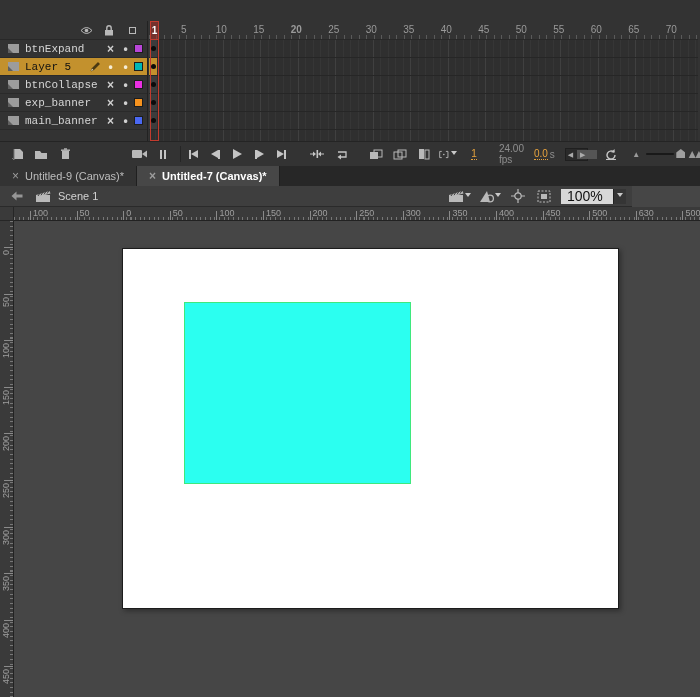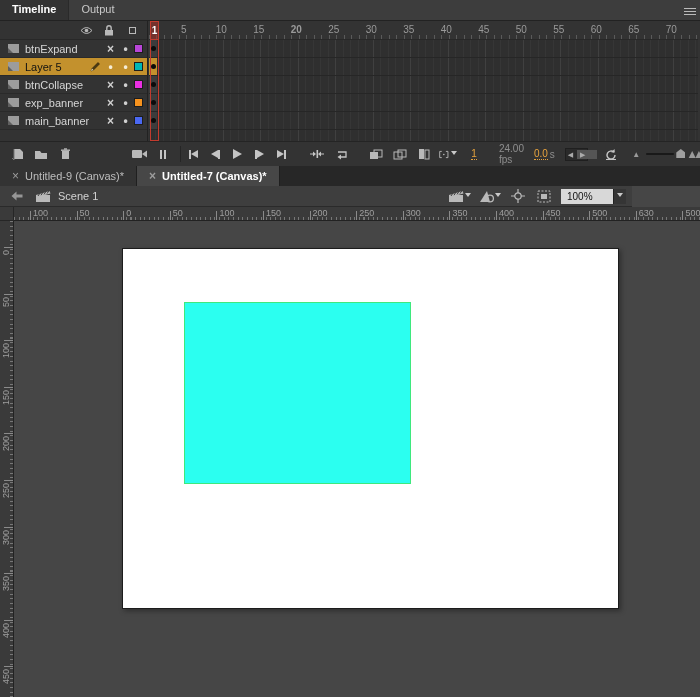--- a/index.html
+++ b/index.html
@@ -19,21 +19,21 @@
   .layer-col { position:absolute; left:0; top:21px; width:148px; height:120px; background:#333;
                border-right:1px solid #222; }
   .layer-hdr { height:19px; display:flex; align-items:center; justify-content:flex-end;
                gap:5px; padding-right:6px; border-bottom:1px solid #282828; }
   .layer-row { height:18px; display:flex; align-items:center; font-size:11px; color:#d6d6d6;
                border-bottom:1px solid #2a2a2a; padding-left:8px; }
   .layer-row.selected { background:#c3912d; color:#111; }
   .page-ic { width:11px; height:9px; background:#9c9c9c; margin-right:6px; position:relative; flex:none; }
   .page-ic:after { content:""; position:absolute; left:0; bottom:0; border-left:5px solid #5f5f5f;
                    border-top:5px solid transparent; }
-  .lname { flex:1; white-space:nowrap; overflow:hidden; }
+  .lname { flex:1; white-space:nowrap; overflow:hidden;font-family:Liberation Mono, monospace; }
   .eyecell,.lockcell { width:15px; text-align:center; font-size:12px; font-weight:bold; color:#d0d0d0; flex:none;}
   .selected .eyecell,.selected .lockcell { color:#f5edd6; }
   .swatch { width:7px; height:7px; flex:none; margin:0 5px 0 2px; outline:1px solid #1d1d1d; }
   .pencil { width:12px; height:12px; flex:none; margin-right:2px; }
 
   
   .frames { position:absolute; left:149px; top:21px; width:549px; height:120px; overflow:hidden; }
   .fr-ruler { position:absolute; left:0; top:0; width:549px; height:19px; background:#333;
               border-bottom:1px solid #282828; }
   .fr-num { position:absolute; top:3px; font-size:10px; color:#9a9a9a; width:20px; text-align:center; }
@@ -80,21 +80,21 @@
           background:#333; border-right:1px solid #1f1f1f; }
   .dtab.active { background:#474747; color:#fff; font-weight:bold; }
   .dclose { font-size:12px; color:#9d9d9d; }
 
   
   .edit-bar { position:absolute; left:0; top:186px; width:632px; height:21px; background:#3e3e3e;
               border-bottom:1px solid #2a2a2a; display:flex; align-items:center; color:#cfcfcf; }
   .scene-lbl { font-size:11px; color:#d2d2d2; margin-left:6px; }
   .eb-right { margin-left:auto; display:flex; align-items:center; gap:8px; padding-right:6px; }
   .caret { width:0;height:0;border:3px solid transparent;border-top:4px solid #c9c9c9; margin-left:1px; }
-  .zoombox { width:52px; height:15px; background:#d8d8d8; color:#111; font-size:10px;
+  .zoombox { width:52px; height:15px; background:#d8d8d8; color:#111; font-size:14px;
              line-height:15px; padding-left:6px; }
   .zoomcaret { width:13px; height:15px; background:#353535; display:flex; align-items:center;
                justify-content:center; border-left:1px solid #222; }
 
   
   .ruler-corner { position:absolute; left:0; top:207px; width:14px; height:14px; background:#3a3a3a;
                   border-right:1px solid #262626; border-bottom:1px solid #262626; }
   .h-ruler { position:absolute; left:14px; top:207px; width:686px; height:14px; background:#3a3a3a;
              border-bottom:1px solid #222; overflow:hidden; }
   .h-ruler .minor { position:absolute; left:0; bottom:0; width:100%; height:3px;
@@ -118,29 +118,20 @@
            background:#2bfff0; border:1px solid #3ee87d; }
 
   svg { display:block; }
 </style>
 </head>
 <body>
 
 <div class="app">
 
   <div class="tl-panel">
-    <div class="tabbar">
-      <div class="ptab active">Timeline</div>
-      <div class="ptab">Output</div>
-      <div class="panel-menu">
-          <i></i>
-          <i></i>
-          <i></i>
-        </div>
-    </div>
 
     <div class="layer-col">
       <div class="layer-hdr">
         <span class="ic">
           <svg width="13" height="9" viewBox="0 0 13 9">
               <path d="M1 4.5 Q6.5 -1.5 12 4.5 Q6.5 10.5 1 4.5Z" fill="none" stroke="#b9b9b9"></path>
               <circle cx="6.5" cy="4.5" r="1.8" fill="#b9b9b9"></circle>
             </svg>
         </span>
         <span class="ic">

